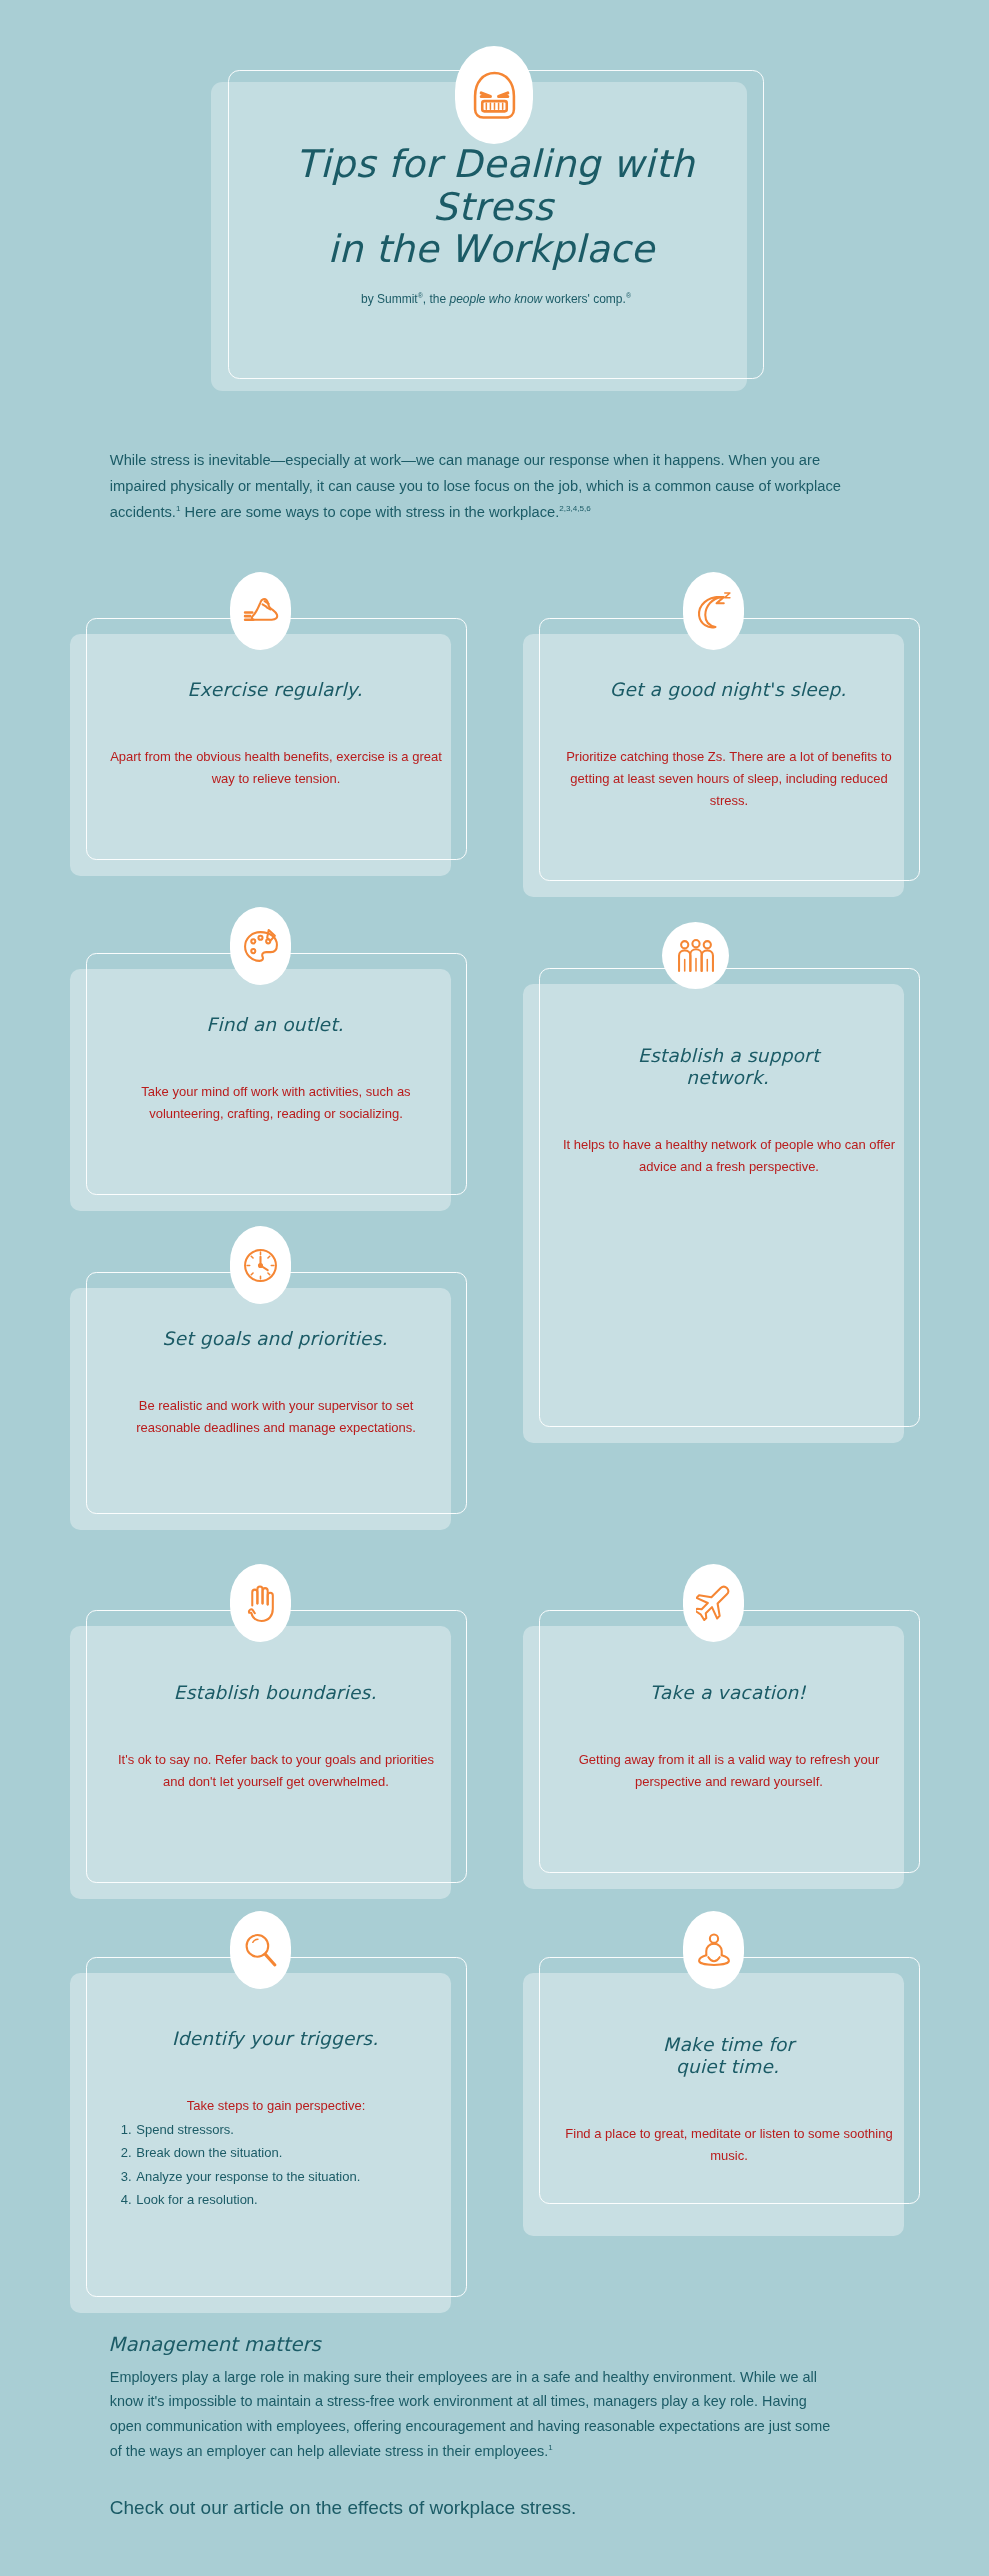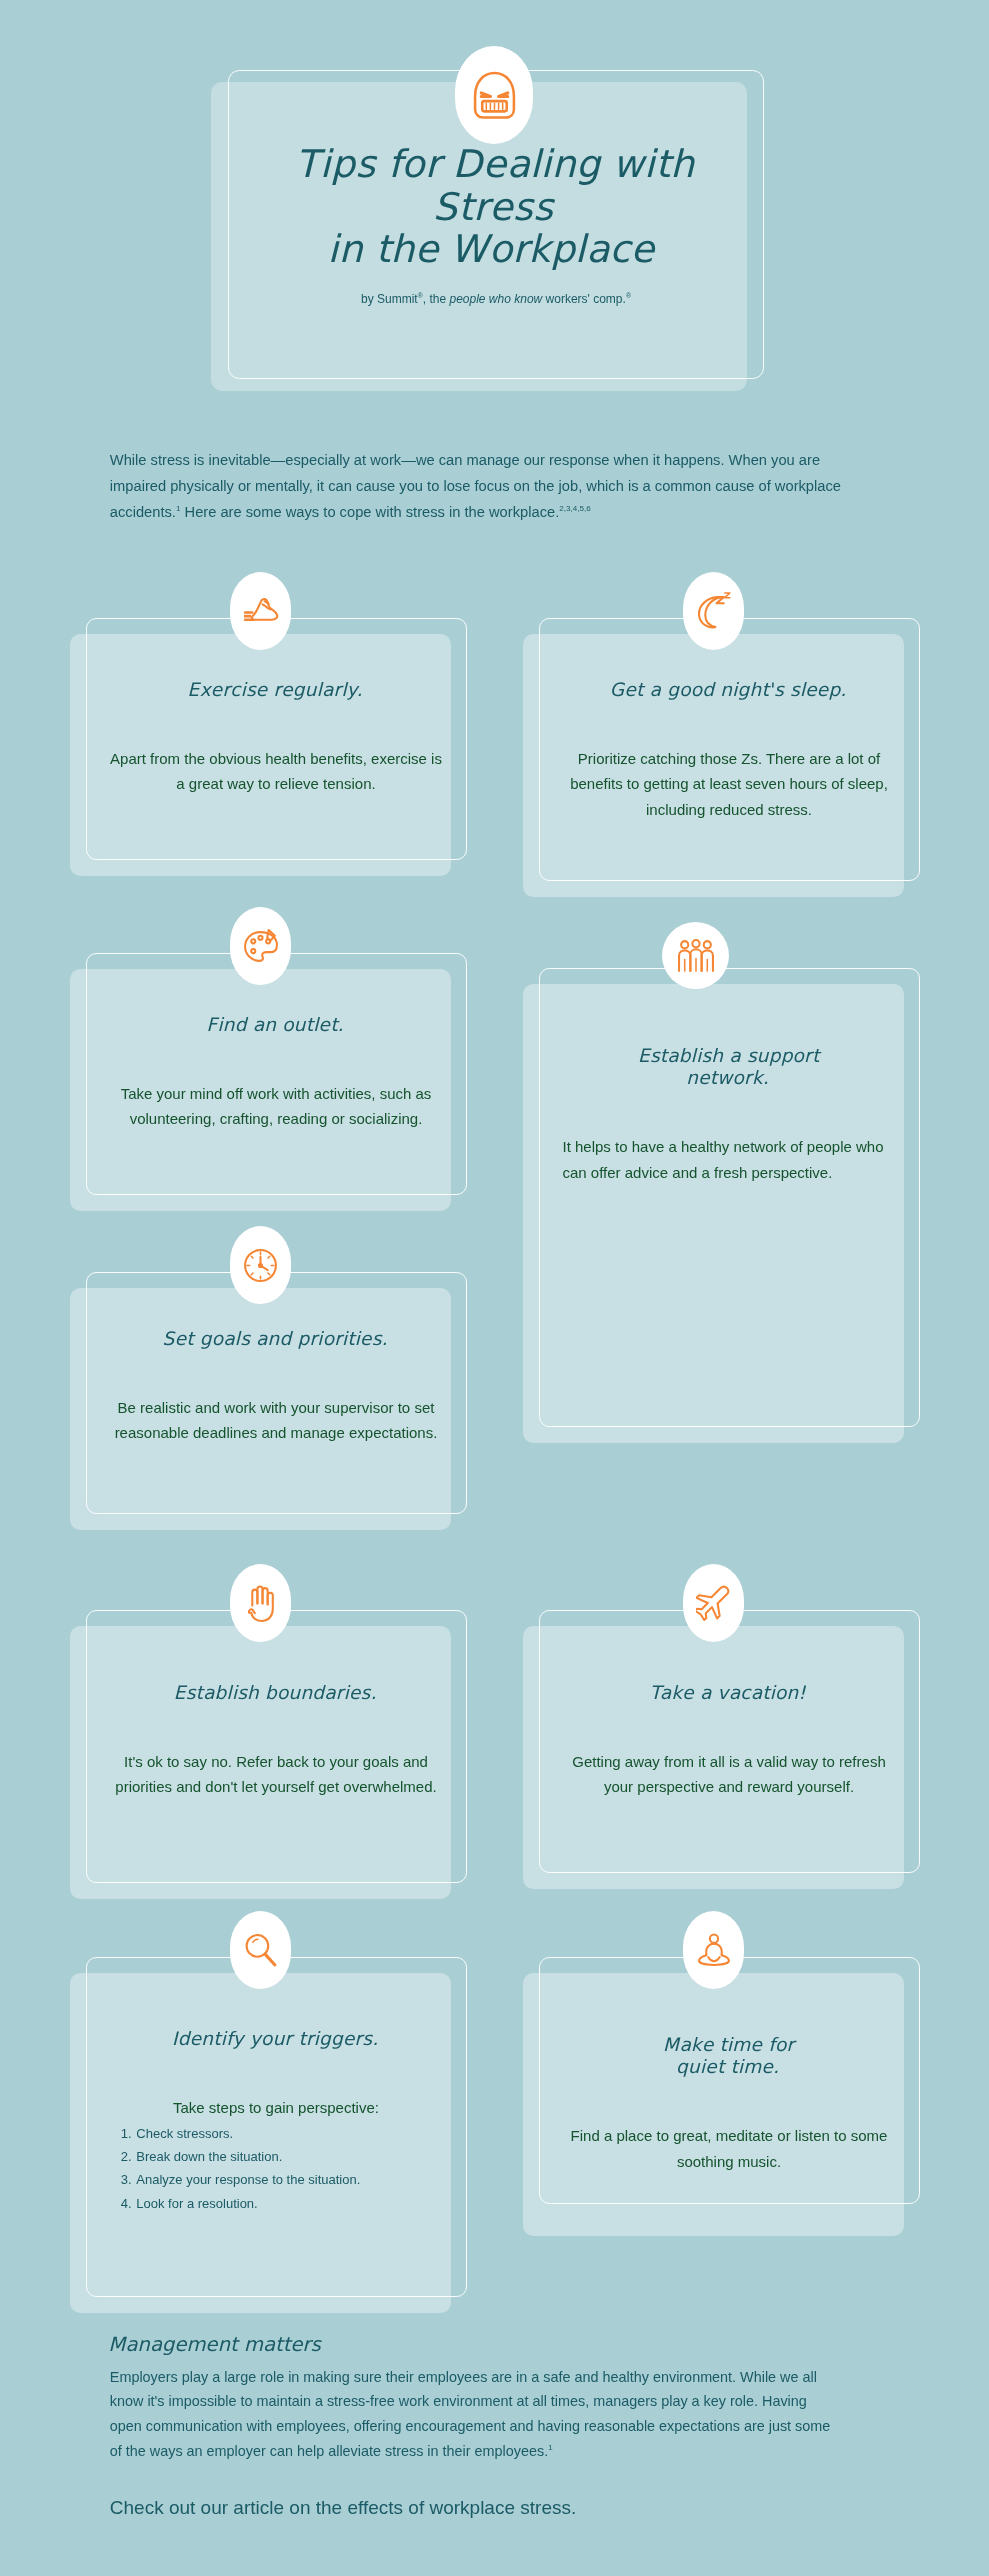--- a/index.html
+++ b/index.html
@@ -164,23 +164,23 @@
     font-size: 18.5px;
     line-height: 1.2;
     color: #1b5b66;
     font-weight: 400;
     letter-spacing: 0.2px;
     transform: skewX(-3deg);
     margin-bottom: 11.3px;
   }
 
   .tip-body {
-    font-size: 15px;
+    font-size: 13px;
     line-height: 1.72;
-    color: #14532d;
+    color: #b91c1c;
     font-weight: 400;
     margin-top: 44px;
   }
 
   .tip-list {
     list-style: none;
     text-align: left;
     font-size: 13px;
     line-height: 1.72;
     color: #1b5b66;
@@ -336,21 +336,21 @@
           <path d="M26 62 V30 c0-6 5-10 11-10 s11 4 11 10 V62"></path>
           <path d="M48 62 V32 c0-6 5-10 11-10 s11 4 11 10 V62"></path>
           <path d="M15 40 V62 M37 38 V62 M59 40 V62" stroke-width="3"></path>
         </svg>
       </div>
       <div class="content" style="left:15.5px; top:77px; width:381px;">
         <h2 class="tip-title">
           <span>Establish a support</span><br>
           <span>network.</span>
         </h2>
-        <p class="tip-body" style="text-align:left;">It helps to have a healthy network of people who can offer advice and a fresh perspective.</p>
+        <p class="tip-body" style="text-align:center;">It helps to have a healthy network of people who can offer advice and a fresh perspective.</p>
       </div>
     </article>
 
     <article class="tip" style="left:70px; top:716px; width:397px; height:258px;">
       <div class="outline" style="left:15.5px; top:0; width:381px; height:242px;"></div>
       <div class="panel" style="left:0; top:15.5px; width:381px; height:242px;"></div>
       <div class="bubble tip-bubble" style="left:160px; top:-46px;">
         <svg width="37" height="37" viewBox="0 0 72 72" fill="none" stroke="#f58634" stroke-width="4" stroke-linecap="round" stroke-linejoin="round">
           <circle cx="36" cy="36" r="30"></circle>
           <path d="M36 10 v5 M62 36 h-5 M36 62 v-5 M10 36 h5 M54 18 l-3.5 3.5 M54 54 l-3.5-3.5 M18 54 l3.5-3.5 M18 18 l3.5 3.5" stroke-width="3"></path>
@@ -402,21 +402,21 @@
         <svg width="35" height="36" viewBox="0 0 68 70" fill="none" stroke="#f58634" stroke-width="4" stroke-linecap="round" stroke-linejoin="round">
           <circle cx="28" cy="27" r="21"></circle>
           <path d="M19 20 a12 12 0 0 1 10 -6" stroke-width="3"></path>
           <path d="M43 43 L62 64" stroke-width="6"></path>
         </svg>
       </div>
       <div class="content" style="left:15.5px; top:71px; width:381px;">
         <h2 class="tip-title">Identify your triggers.</h2>
         <p class="tip-body">Take steps to gain perspective:</p>
         <ol class="tip-list numbered">
-          <li>Check stressors.</li>
+          <li>Spend stressors.</li>
           <li>Break down the situation.</li>
           <li>Analyze your response to the situation.</li>
           <li>Look for a resolution.</li>
         </ol>
       </div>
     </article>
 
     <article class="tip" style="left:523px; top:1401px; width:397px; height:278px;">
       <div class="outline" style="left:15.5px; top:0; width:381px; height:247px;"></div>
       <div class="panel" style="left:0; top:15.5px; width:381px; height:263px;"></div>

